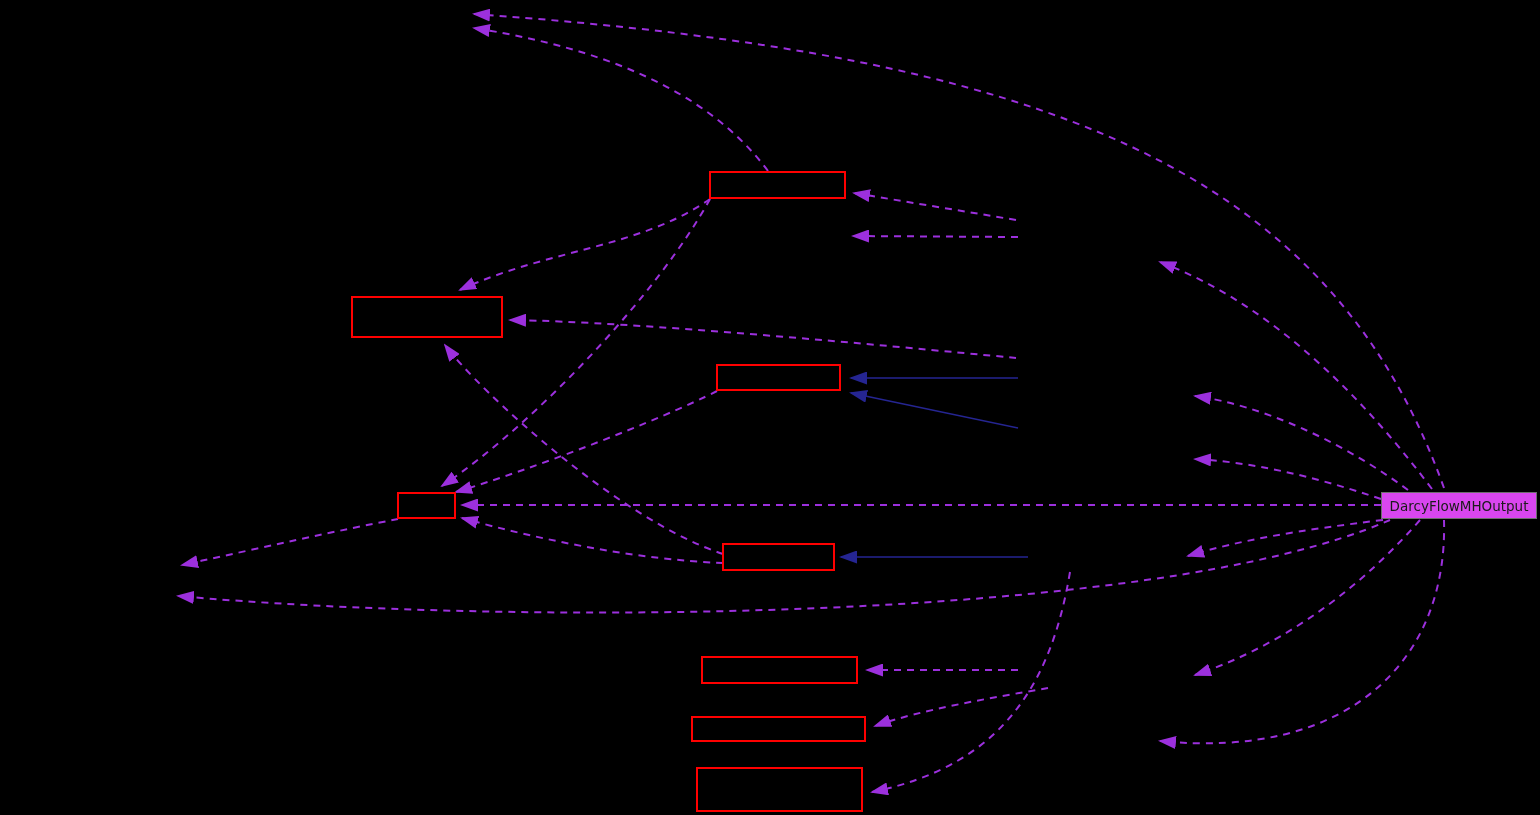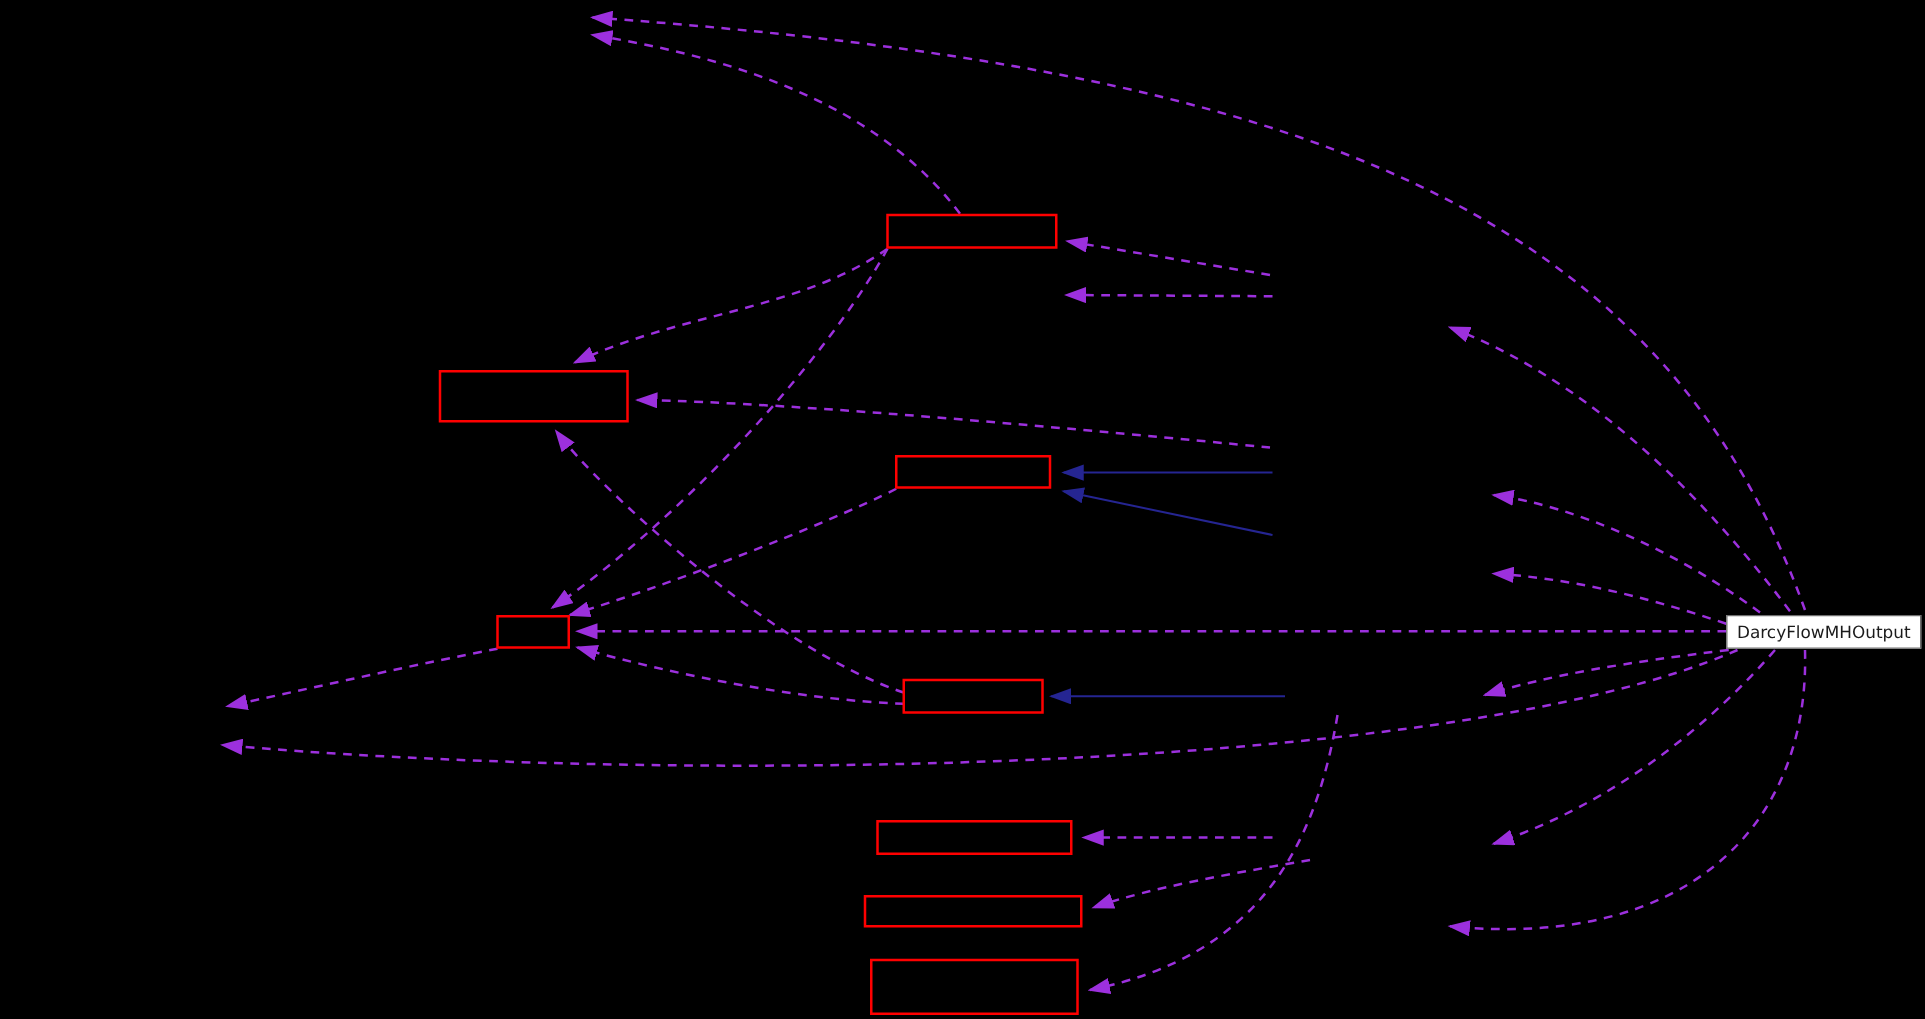--- a/index.html
+++ b/index.html
@@ -10,21 +10,21 @@
     overflow:hidden;
     font-family:"DejaVu Sans", sans-serif;
   }
   svg{position:absolute;left:0;top:0;display:block;}
   .red-box{fill:none;stroke:#ff0000;stroke-width:2;}
   .dashed-edge{fill:none;stroke:#9c30dd;stroke-width:2;stroke-dasharray:7 6;}
   .solid-edge{fill:none;stroke:#252592;stroke-width:1.6;}
   .main-node{
     position:absolute;
     left:1381px;top:492px;width:156px;height:27px;
-    background:#ffffff;
+    background:#d946ef;
     border:1px solid #6e6e6e;
     box-sizing:border-box;
     display:flex;align-items:center;justify-content:center;
     font-size:13.5px;color:#1b1b1b;
     white-space:nowrap;
     cursor:pointer;
   }
 </style>
 </head>
 <body>

